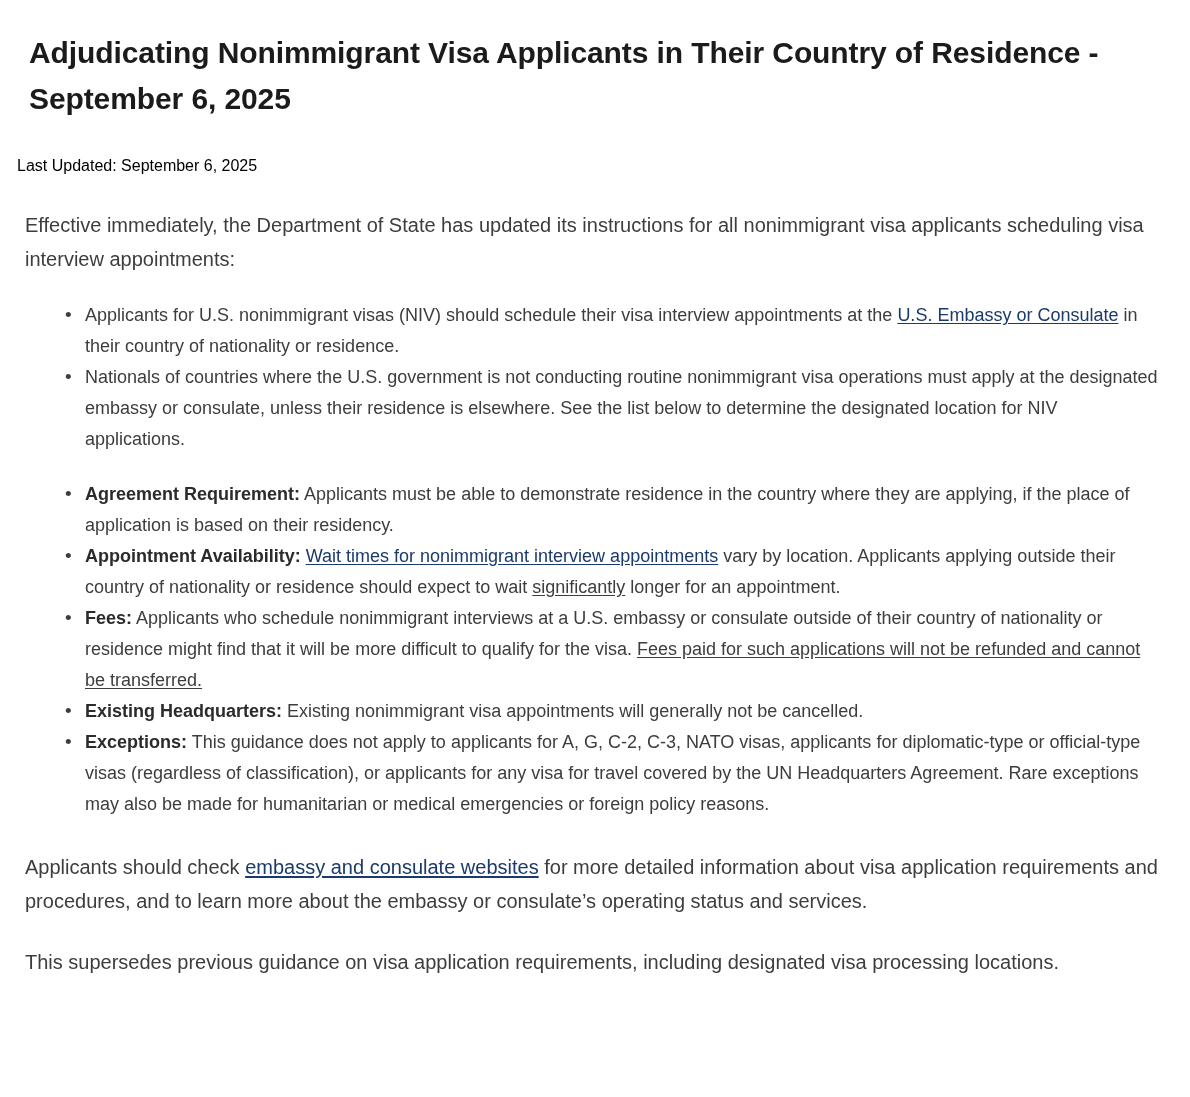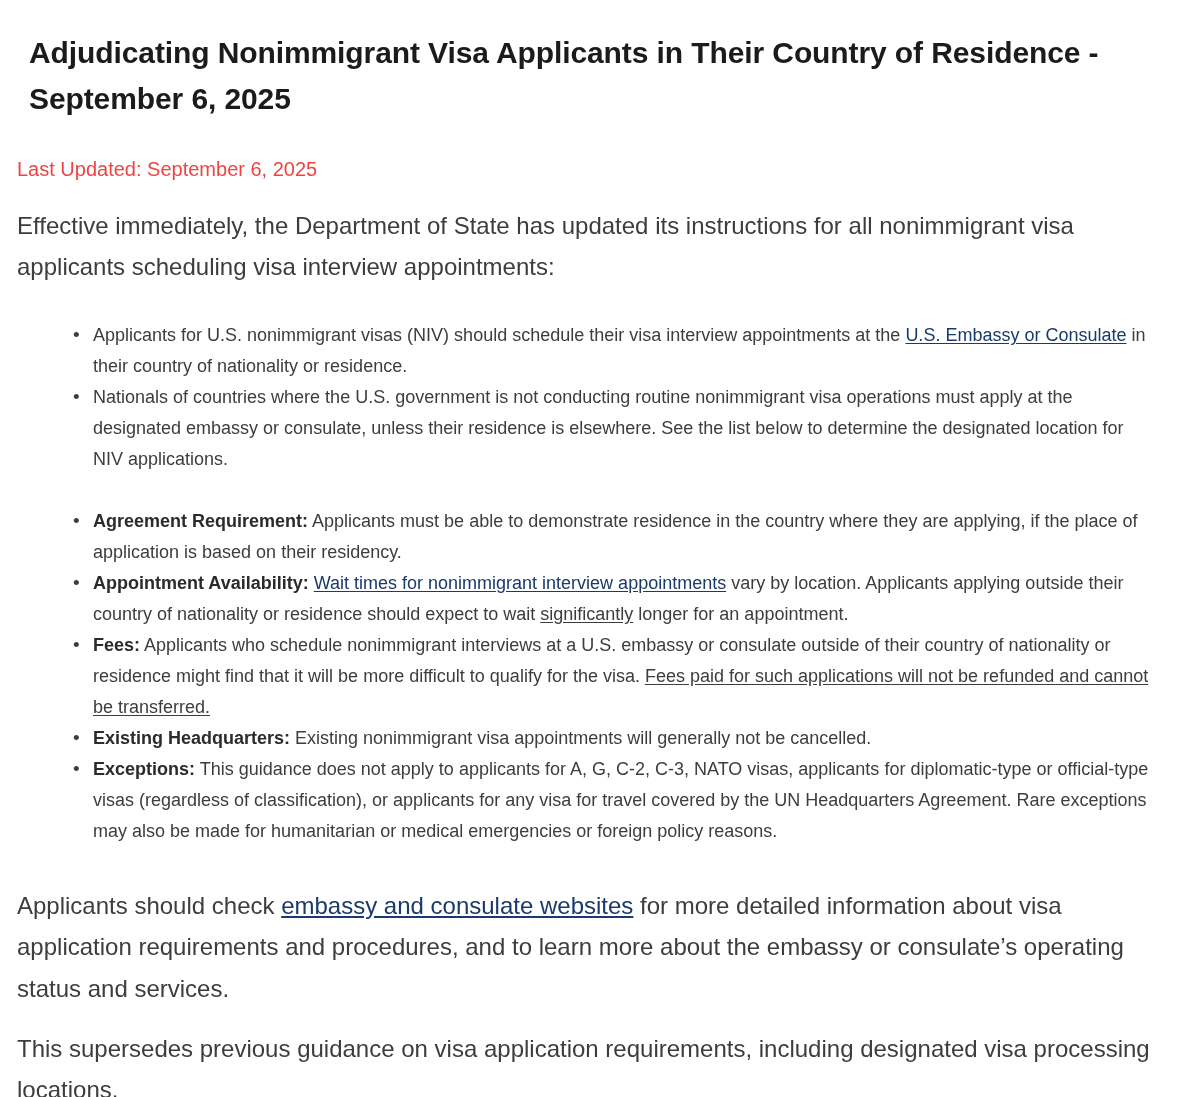--- a/index.html
+++ b/index.html
@@ -31,43 +31,43 @@
     font-stretch: condensed;
     color: #1b1b1b;
     letter-spacing: -0.1px;
     margin: 12px;
     padding-top: 18px;
     max-width: 1110px;
   }
 
   
   .last-updated {
-    font-size: 20px;
+    font-size: 16px;
     line-height: 1.4;
-    color: #ef4444;
+    color: #000000;
     margin: 0;
     padding-top: 22px;
   }
 
   
   .body-p {
-    font-size: 24px;
+    font-size: 20px;
     line-height: 1.72;
     color: #3d3d3d;
-    margin: 0;
+    margin: 8px;
     padding-top: 22px;
     max-width: 1160px;
   }
   .body-p.tight {
     padding-top: 19px;
   }
 
   
   ul.body-list {
-    margin: 16px;
+    margin: 8px;
     padding: 16px 0 0 0;
     list-style: none;
     max-width: 1165px;
   }
   ul.body-list li {
     position: relative;
     font-size: 18px;
     line-height: 1.72;
     color: #3d3d3d;
     padding-left: 60px;

